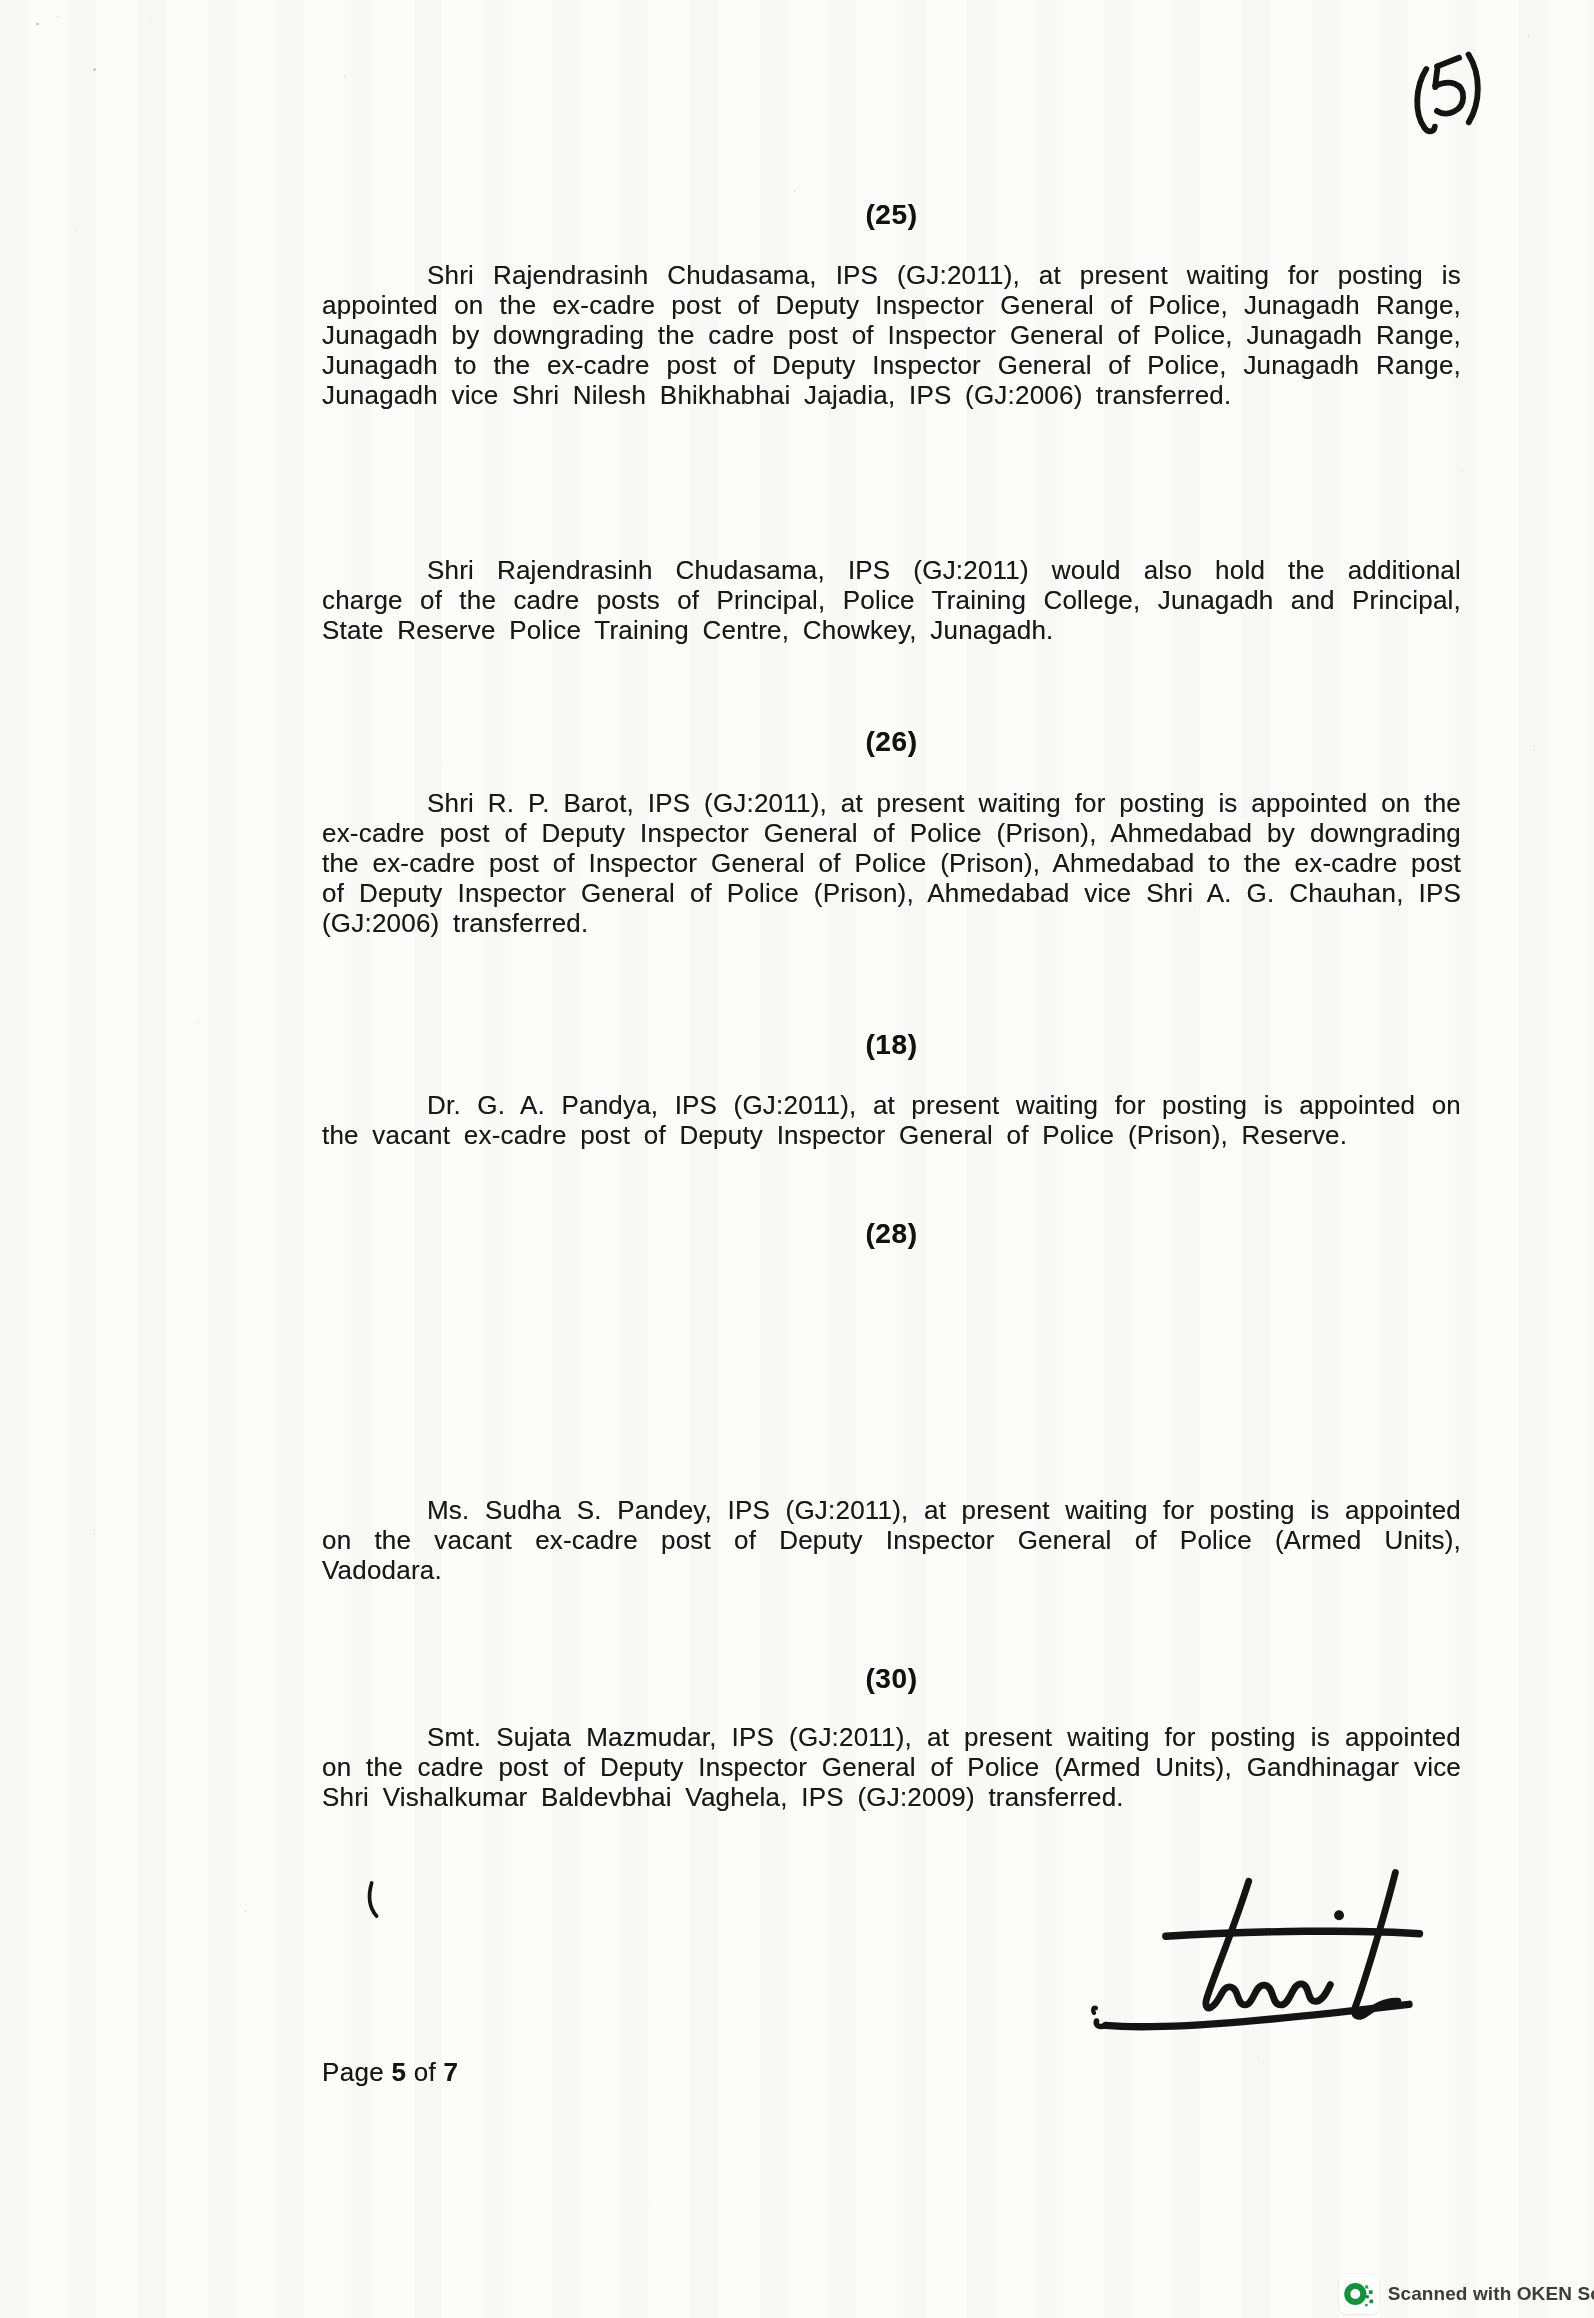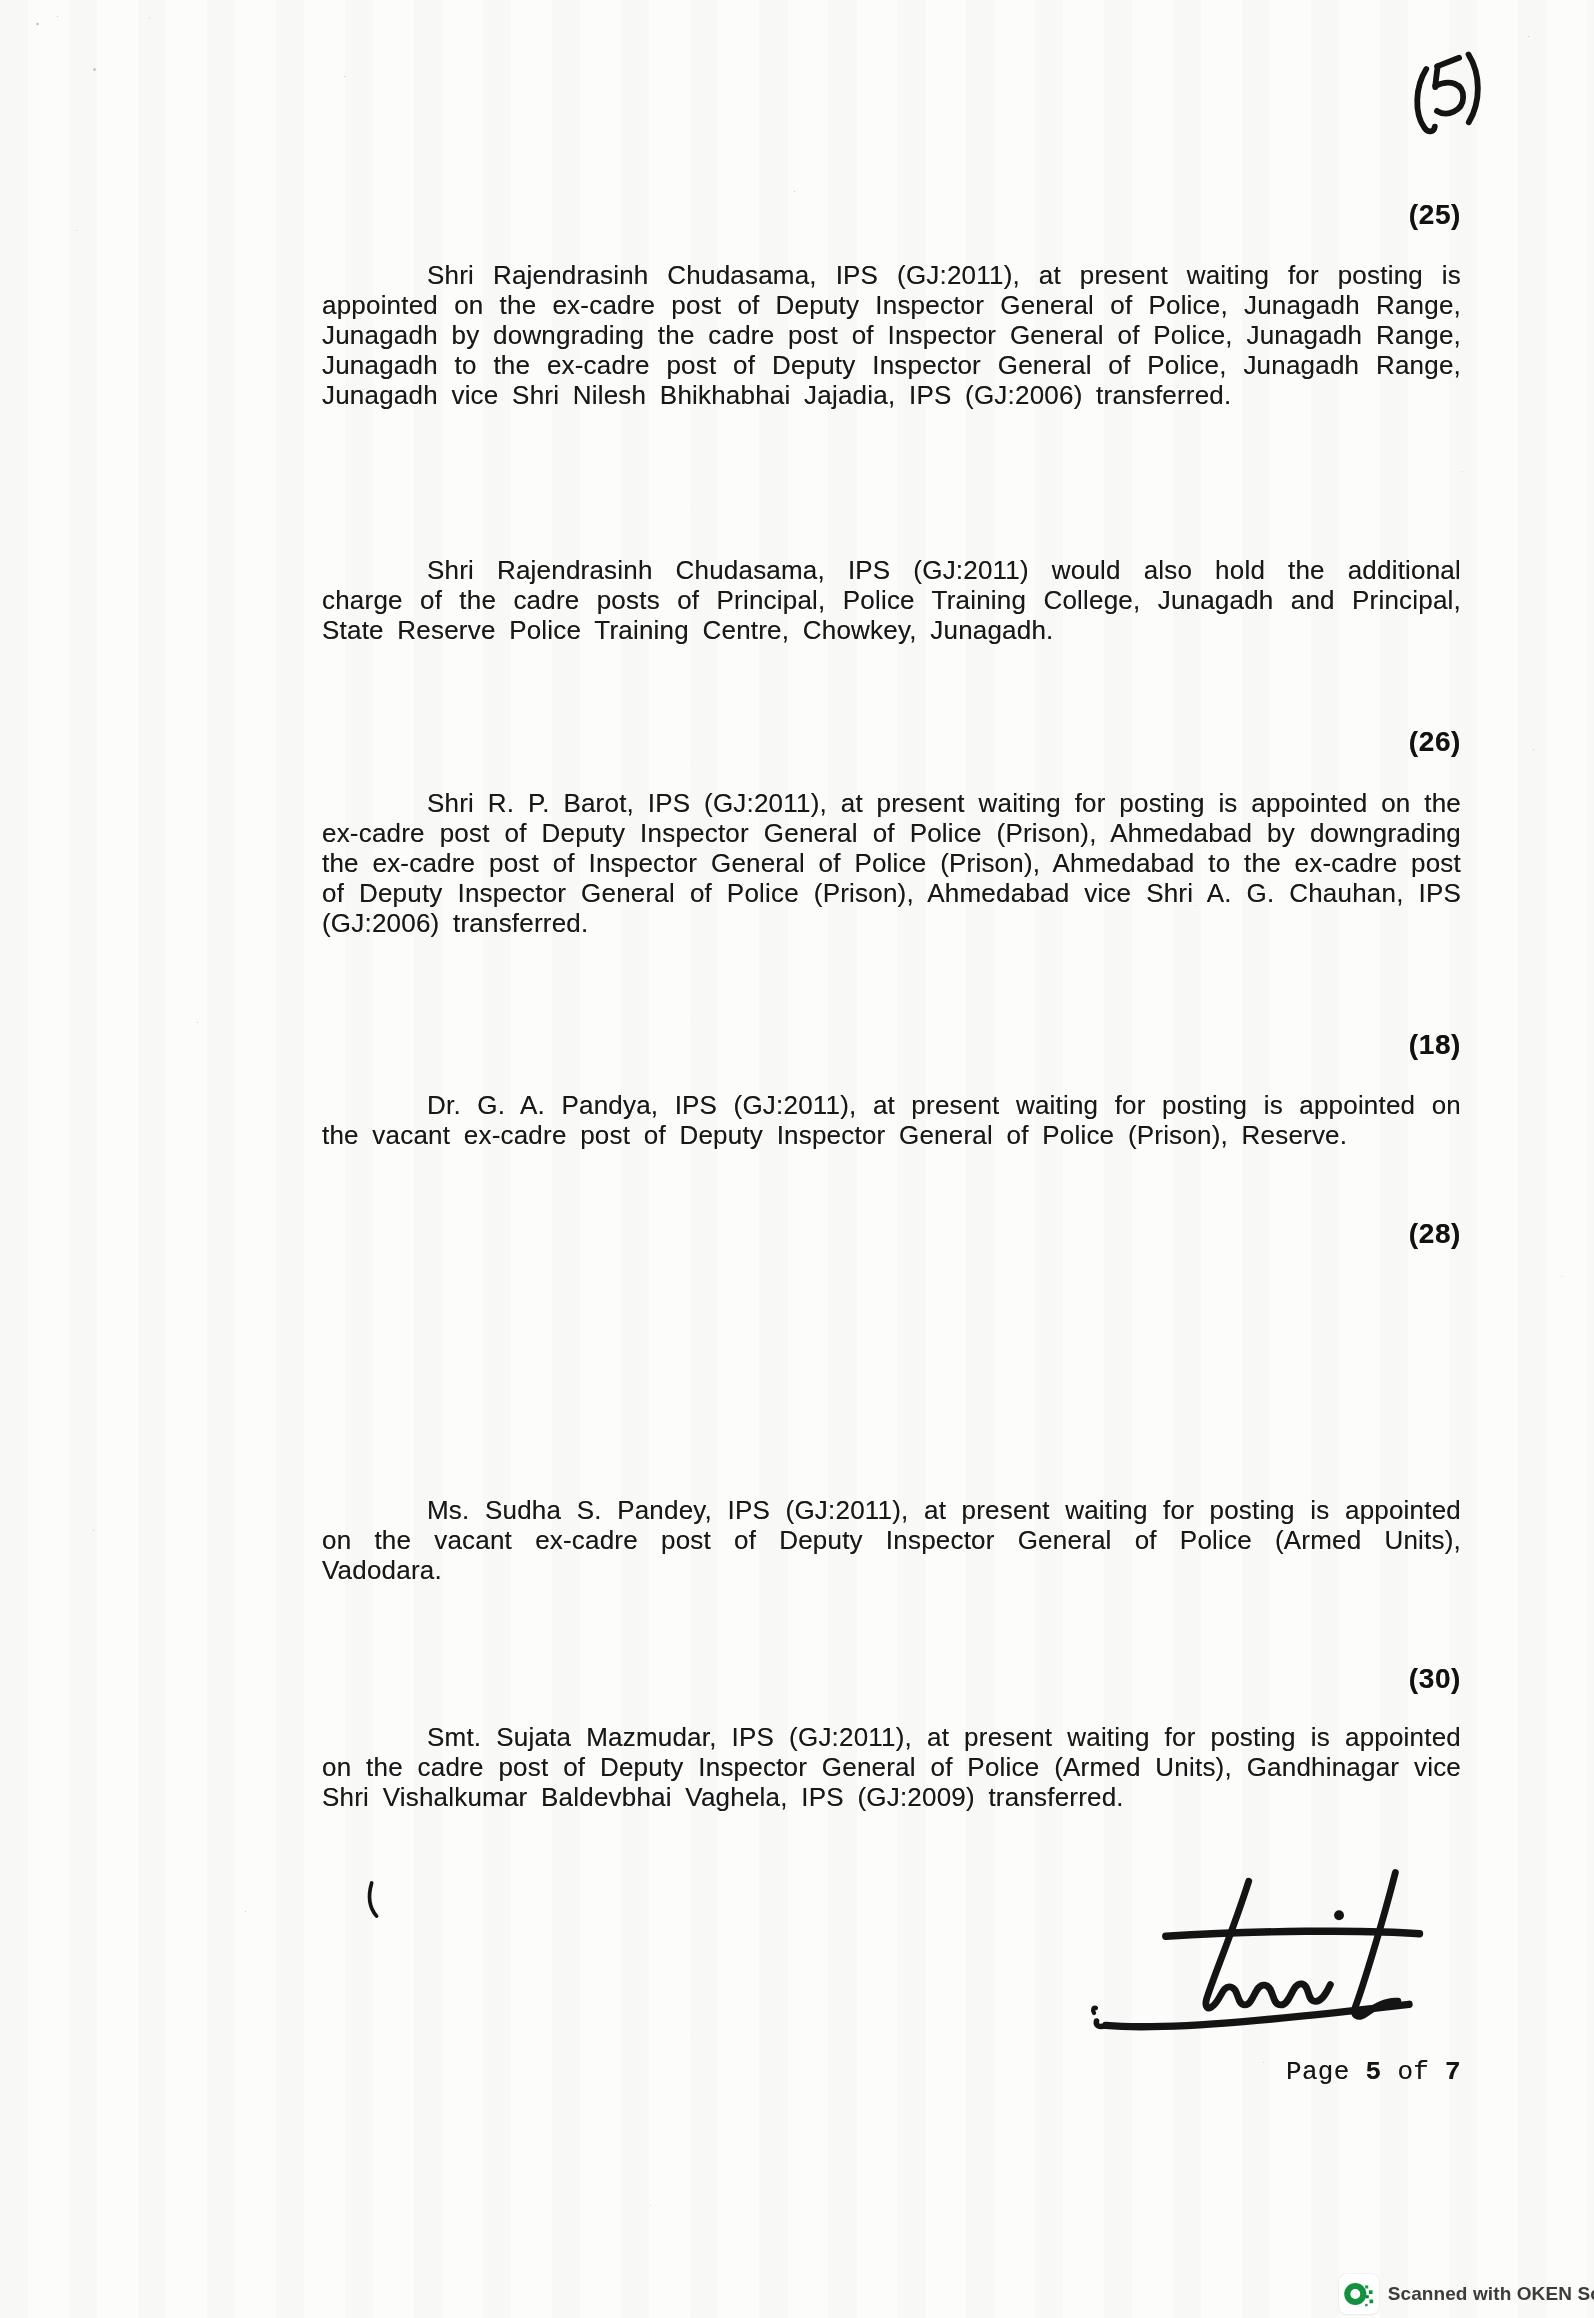--- a/index.html
+++ b/index.html
@@ -8,40 +8,39 @@
     width:1595px;height:2319px;
     background:
       repeating-linear-gradient(90deg, rgba(0,0,0,0.016) 0px, rgba(0,0,0,0.016) 28.5px, rgba(0,0,0,0) 28.5px, rgba(0,0,0,0) 69px),
       #fcfcfb;
     font-family:"Liberation Sans", sans-serif;
     color:#171717;
     overflow:hidden;
   }
   .heading{
     position:absolute;left:322px;width:1139px;
-    text-align:right;font-weight:700;font-size:28px;letter-spacing:0.6px;
+    text-align:center;font-weight:700;font-size:28px;letter-spacing:0.6px;
     color:#121212;
     text-shadow:0 0 0.6px rgba(0,0,0,0.55);
   }
   .para{
     position:absolute;left:322px;width:1139px;
     font-size:26px;line-height:30px;
     text-align:justify;text-indent:105px;
     word-spacing:6.2px;letter-spacing:0.2px;
     color:#181818;
     text-shadow:0 0 0.6px rgba(0,0,0,0.45);
   }
   .hand-number{position:absolute;left:1405px;top:51px;width:81px;height:87px;transform:rotate(-4deg);}
   .stray-mark{position:absolute;left:363px;top:1878px;width:18.6px;height:43px;}
   .signature{position:absolute;left:1047px;top:1845px;width:396px;height:211px;}
   .footer{
     position:absolute;left:322px;top:2057px;width:1139px;
-    text-align:right;font-size:26px;letter-spacing:0.3px;color:#151515;
+    text-align:left;font-size:26px;letter-spacing:0.3px;color:#151515;
     text-shadow:0 0 0.6px rgba(0,0,0,0.5);
-    font-family:Liberation Mono, monospace;
   }
   .footer b{font-weight:700;}
   .scan-badge{
     position:absolute;left:1339px;top:2274px;
     display:flex;align-items:center;gap:8.7px;
   }
   .oken-card{
     width:40px;height:40px;background:#ffffff;border-radius:7.4px;
     box-shadow:0 0 0 0.6px #ececec, 0 0.6px 1.9px rgba(0,0,0,0.08);
     display:flex;align-items:center;justify-content:center;

